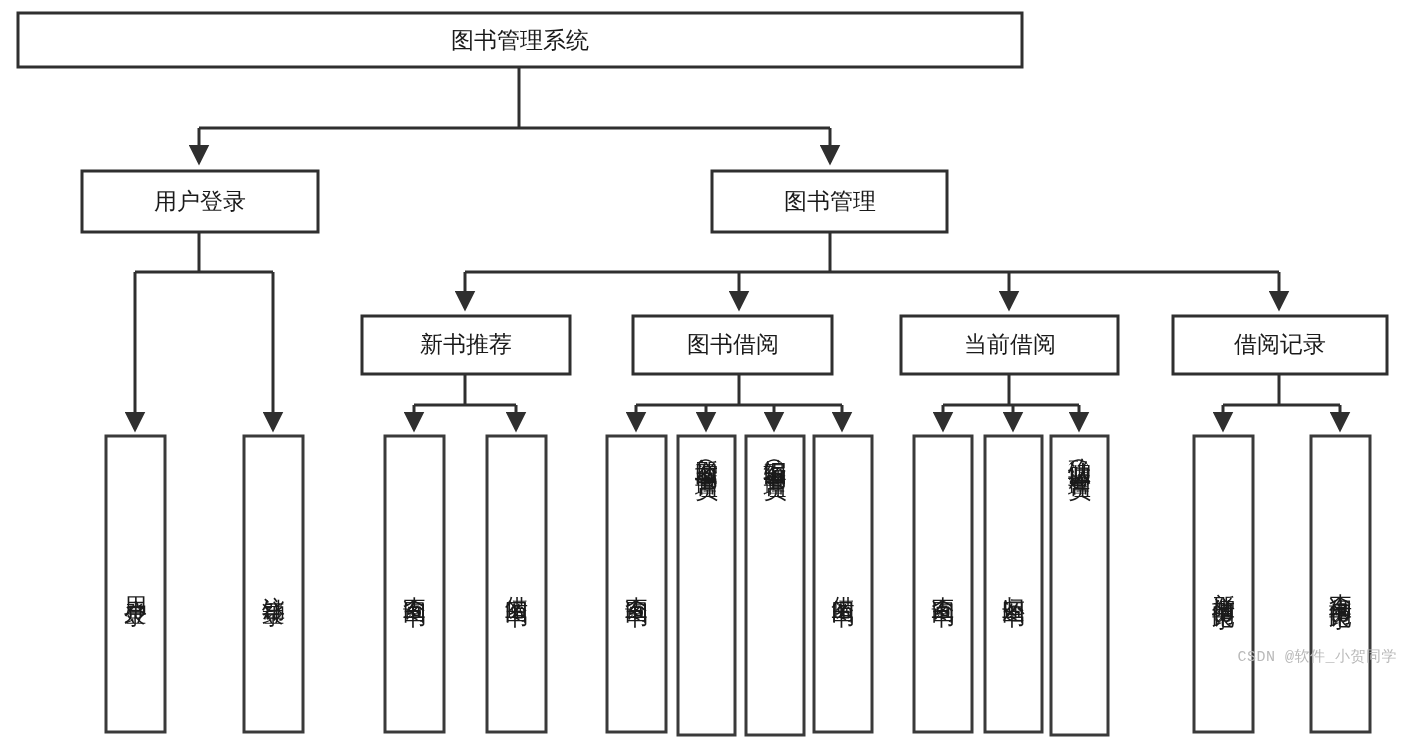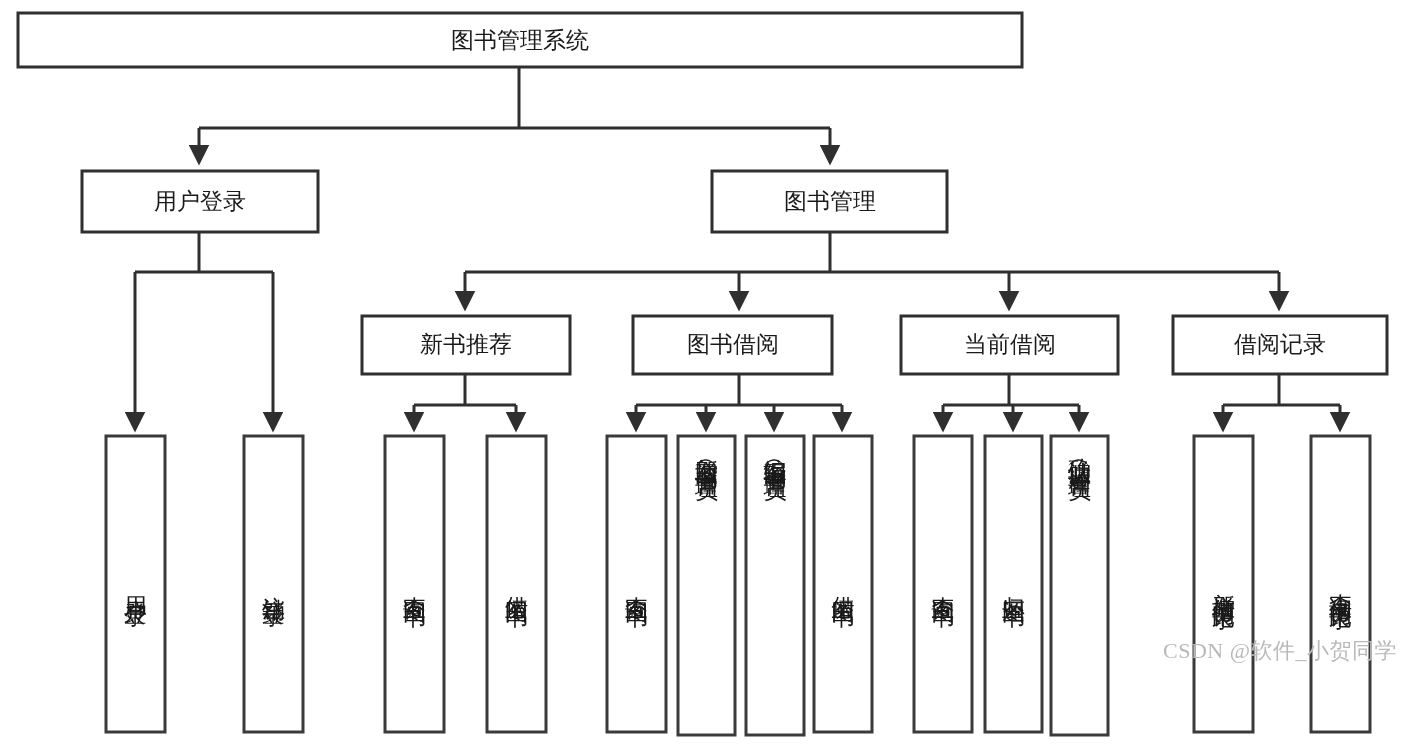--- a/index.html
+++ b/index.html
@@ -66,22 +66,22 @@
     font-size: 23px;
     line-height: 1;
     letter-spacing: 3px;
     color: #1a1a1a;
     white-space: nowrap;
   }
   #watermark {
     position: absolute;
     right: 8px;
     bottom: 4px;
-    font-family: Liberation Serif, serif;
-    font-size: 22px;
+    font-family: Liberation Mono, monospace;
+    font-size: 15px;
     color: #b9b9b9;
     letter-spacing: 0.5px;
     white-space: nowrap;
   }
 </style>
 </head>
 <body>
 
 <div id="diagram-root">
 

